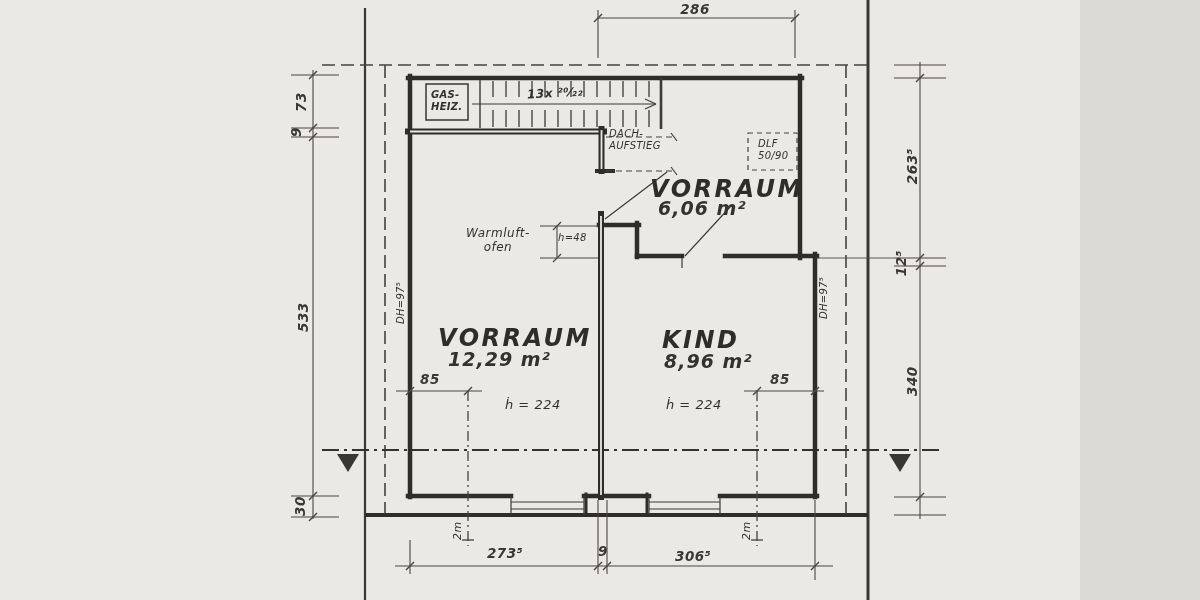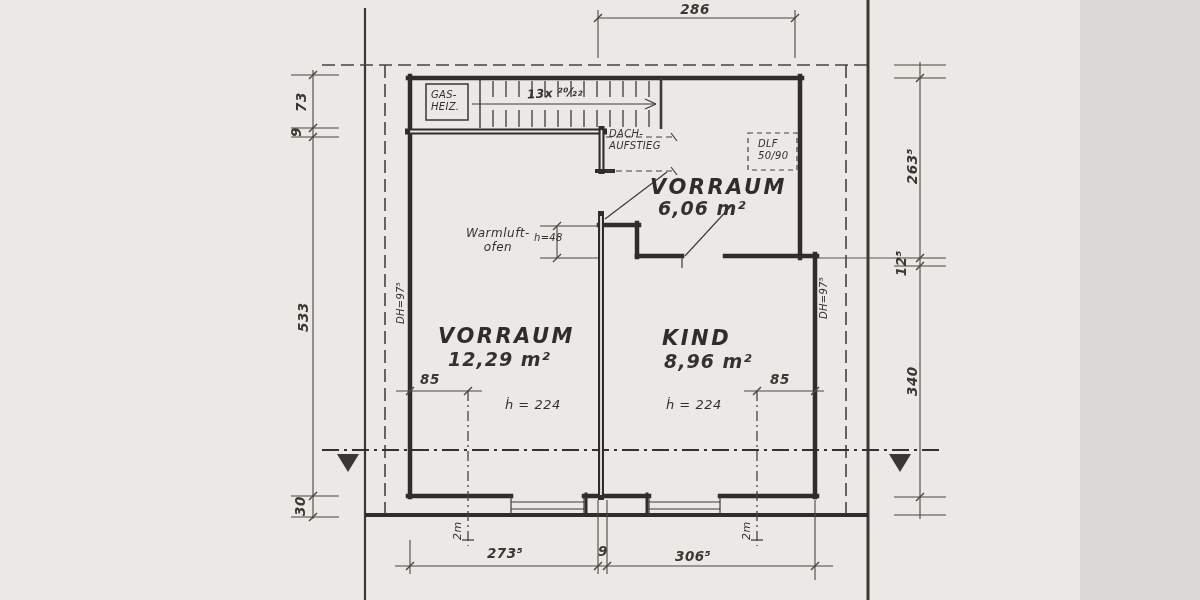--- a/index.html
+++ b/index.html
@@ -8,21 +8,21 @@
     background:#ebe9e5;
     font-family:"DejaVu Sans",sans-serif;
   }
   #stage svg{position:absolute;left:0;top:0;}
   .lbl{
     position:absolute;color:#33312d;font-style:italic;
     font-size:12px;line-height:1.2;white-space:nowrap;
     letter-spacing:0.5px;
   }
   .rot{transform:rotate(-90deg);text-align:center;}
-  .room-name{font-size:21px;letter-spacing:2.5px;font-weight:bold;color:#2f2d29;}
+  .room-name{font-size:24px;letter-spacing:2.5px;font-weight:bold;color:#2f2d29;}
   .room-area{font-size:19px;letter-spacing:1px;font-weight:bold;color:#34322e;}
   .dimnum{font-size:13.5px;font-weight:bold;color:#3a3833;}
   .small{font-size:10px;letter-spacing:0.3px;}
   .mid{font-size:12px;}
 </style>
 </head>
 <body>
 
 <div id="stage">
 
@@ -206,21 +206,21 @@
     <g stroke="#45433f" stroke-width="1.3" fill="none">
       <line x1="468" y1="391" x2="468" y2="546" stroke-dasharray="10 4 2 4"></line>
       <line x1="757" y1="391" x2="757" y2="546" stroke-dasharray="10 4 2 4"></line>
       <line x1="462" y1="540" x2="474" y2="540"></line>
       <line x1="751" y1="540" x2="763" y2="540"></line>
     </g>
   </svg>
 
   <div class="lbl dimnum" style="left:655px;top:1px;width:80px;text-align:center;">286</div>
 
-  <div class="lbl small" style="left:431px;top:89px;">
+  <div class="lbl small" style="left:431px;top:89px;font-weight:bold;">
     <div>GAS-</div>
     <div>HEIZ.</div>
   </div>
 
   <div class="lbl mid" style="left:527px;top:86px;transform:rotate(-3deg);font-weight:bold;">13x ²⁰⁄₂₂</div>
 
   <div class="lbl small" style="left:609px;top:128px;">
     <div>DACH-</div>
     <div>AUFSTIEG</div>
   </div>
@@ -231,21 +231,21 @@
   </div>
 
   <div class="lbl room-name" style="left:650px;top:175px;">VORRAUM</div>
   <div class="lbl room-area" style="left:658px;top:197px;">6,06 m²</div>
 
   <div class="lbl mid" style="left:466px;top:226px;text-align:center;">
     <div>Warmluft-</div>
     <div>ofen</div>
   </div>
 
-  <div class="lbl small" style="left:534px;top:232px;">h=48</div>
+  <div class="lbl small" style="left:558px;top:232px;">h=48</div>
 
   <div class="lbl small rot" style="left:365px;top:297px;width:72px;">DH=97⁵</div>
   <div class="lbl small rot" style="left:788px;top:292px;width:72px;">DH=97⁵</div>
 
   <div class="lbl room-name" style="left:438px;top:324px;">VORRAUM</div>
   <div class="lbl room-area" style="left:448px;top:348px;">12,29 m²</div>
   <div class="lbl mid" style="left:505px;top:397px;font-size:13px;">ḣ = 224</div>
 
   <div class="lbl room-name" style="left:662px;top:326px;">KIND</div>
   <div class="lbl room-area" style="left:664px;top:350px;">8,96 m²</div>

